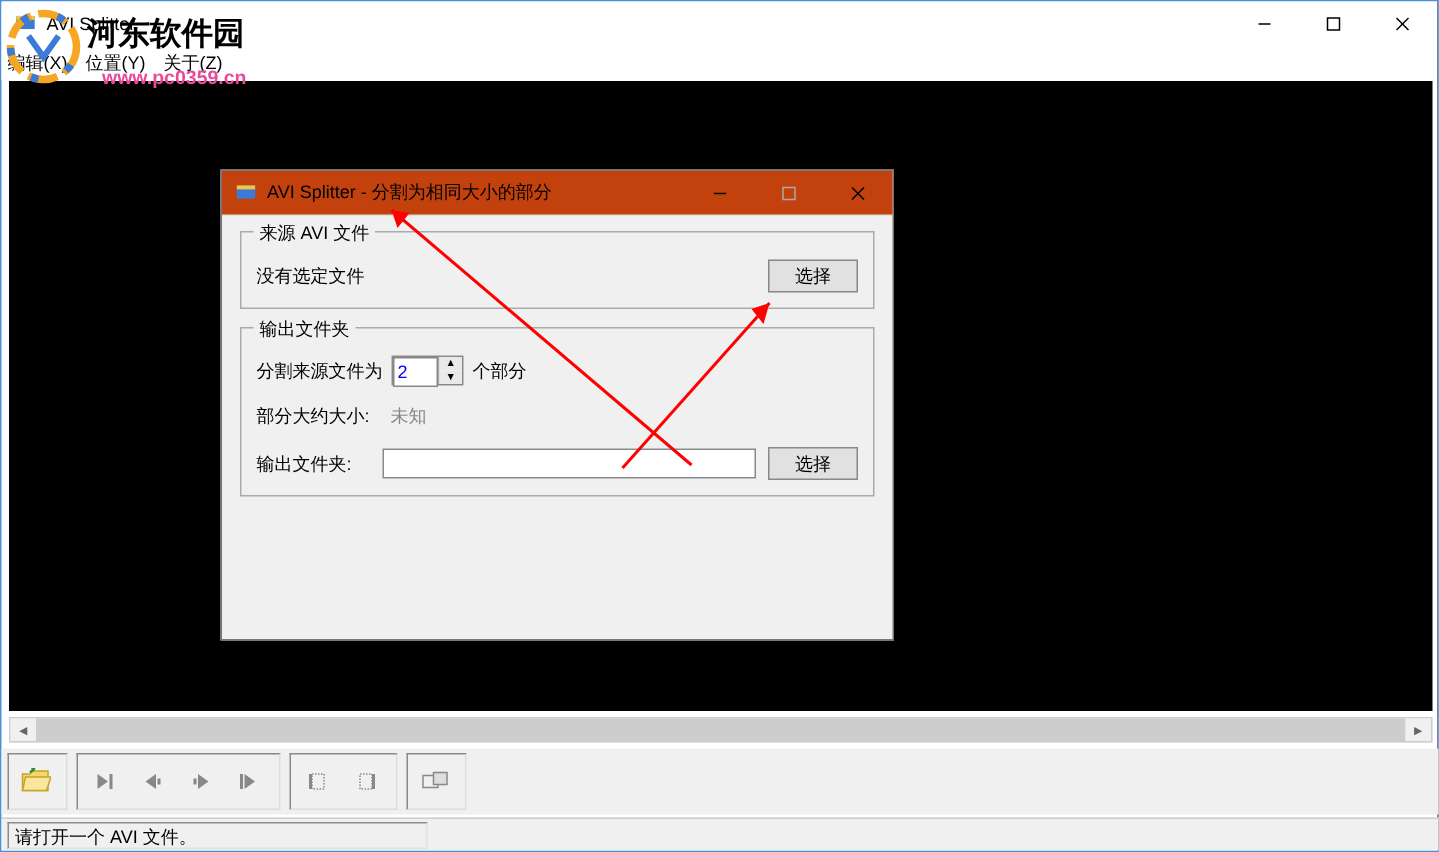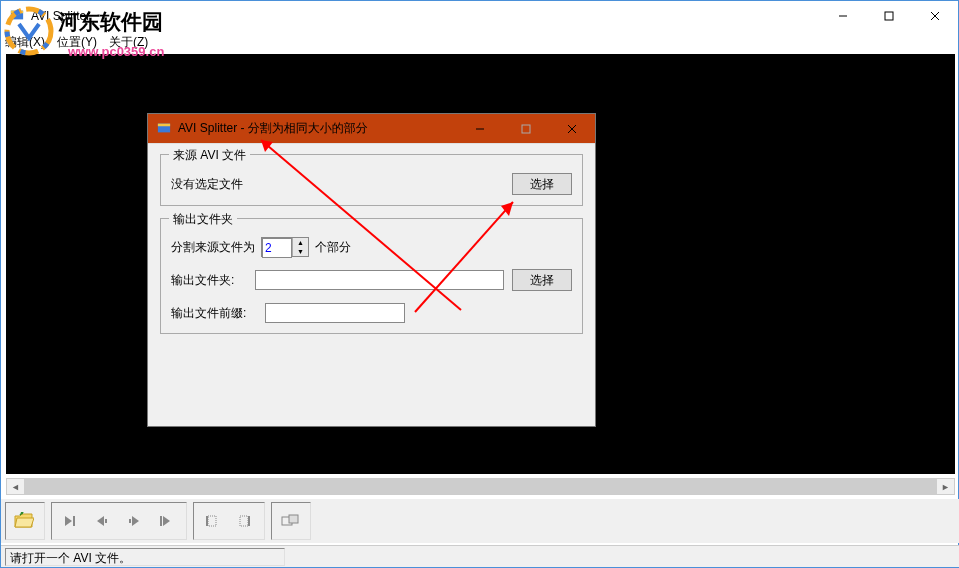--- a/index.html
+++ b/index.html
@@ -242,27 +242,27 @@
         <div class="spinner">
           <input type="text" value="2" style="">
           <div class="spins">
               <div>▲</div>
               <div>▼</div>
             </div>
         </div>
         <label style="margin-left:6px;">个部分</label>
       </div>
       <div class="row">
+        <label>部分大约大小:</label>
+        <span class="gray" style="margin-left:8px;">未知</span>
+      </div>
+      <div class="row">
         <label style="width:78px;">输出文件夹:</label>
         <input type="text" style="flex: 1 1 0%; margin-right: 8px;" value="">
         <div class="btn">选择</div>
-      </div>
-      <div class="row">
-        <label style="width:88px;">输出文件前缀:</label>
-        <input type="text" style="width: 140px;" value="">
       </div>
     </div>
   </div>
 
 </div>
 
 <svg class="arrow" style="left:251px; top:130px;" width="220" height="190">
   <line x1="210" y1="180" x2="10" y2="10" stroke="#ff0000" stroke-width="2"></line>
   <polygon points="10,10 22,12 14,22" fill="#ff0000"></polygon>
 </svg>

